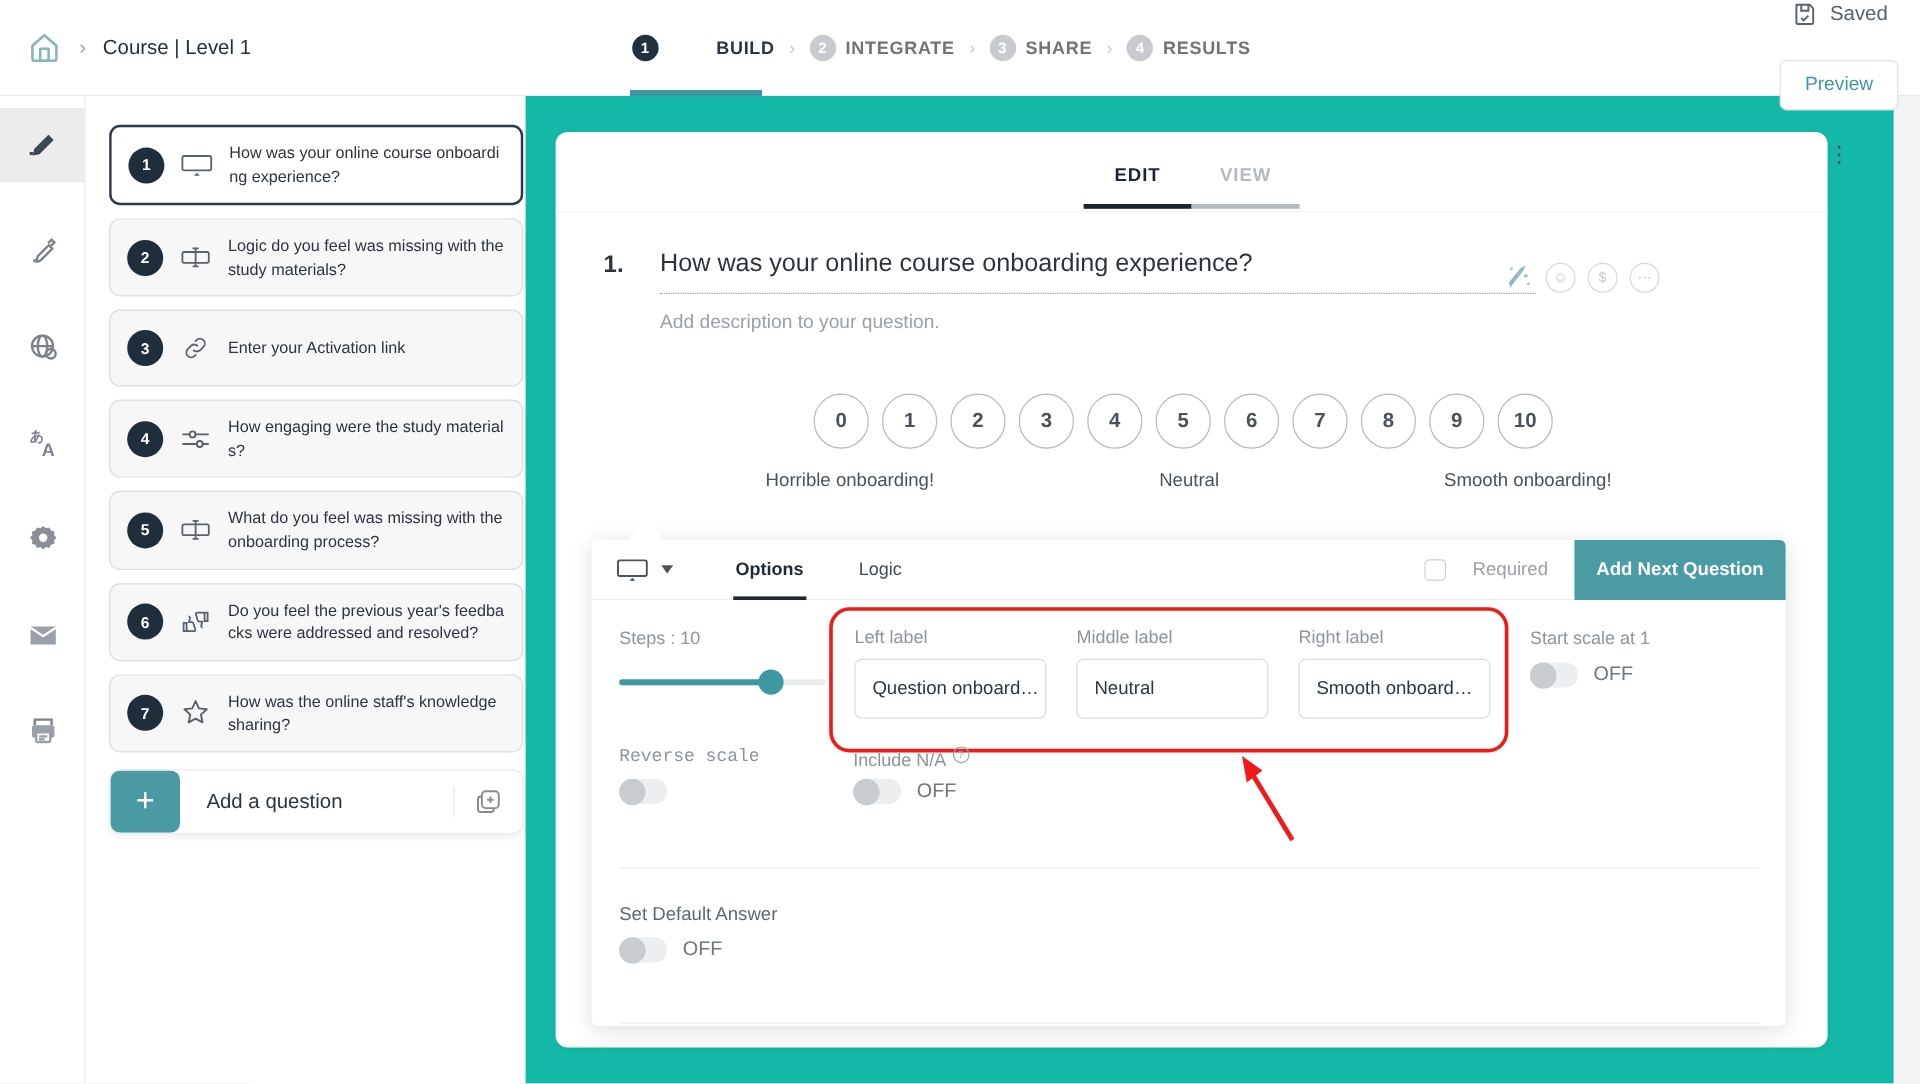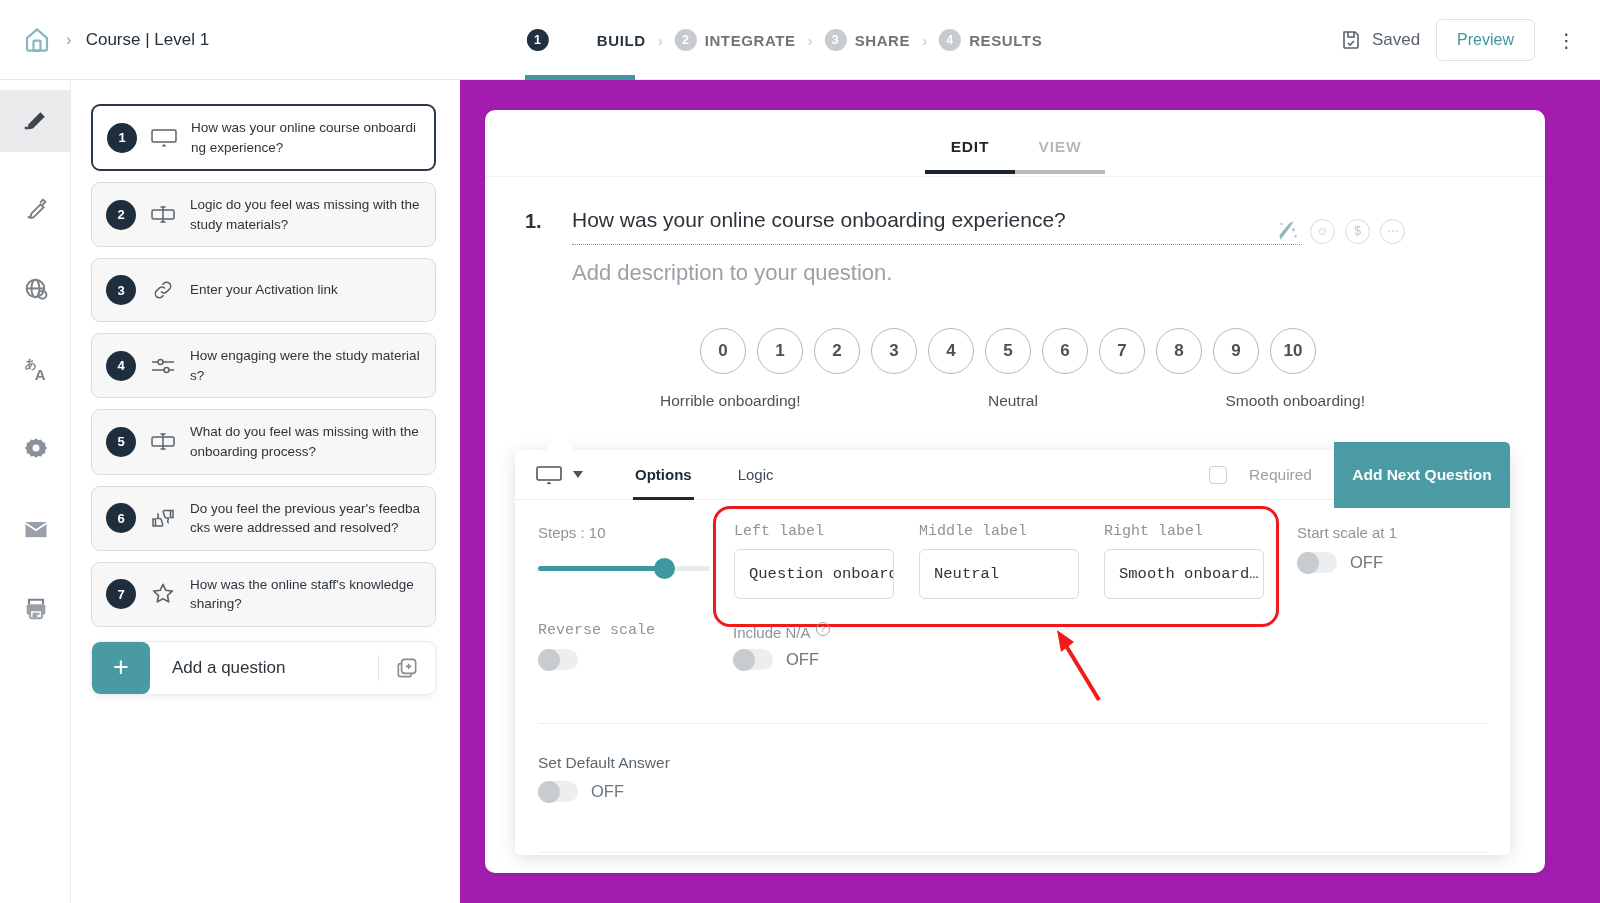--- a/index.html
+++ b/index.html
@@ -13,21 +13,21 @@
   .crumb-title { color:#23303b; font-size:17px; }
   .steps-nav { position:absolute; left:50%; transform:translateX(-53%); top:0; height:80px; display:flex; align-items:center; gap:12px; }
   .step { display:flex; align-items:center; gap:8px; font-weight:bold; font-size:15px; letter-spacing:.6px; }
   .step-num { width:22px; height:22px; border-radius:50%; color:#fff; font-size:12.5px; display:flex; align-items:center; justify-content:center; }
   .step.active .step-num { background:#22313f; }
   .step.active .step-label { color:#2b3540;margin-left:40px; }
   .step.inactive .step-num { background:#c7cbd0; }
   .step.inactive .step-label { color:#737373; }
   .step-sep { color:#c3c7cc; font-size:15px; }
   .build-underline { position:absolute; left:525px; bottom:-1px; width:110px; height:5px; background:#3f98a1; }
-  .topbar-right { position:absolute; right:18px; top:0; height:80px; display:flex; align-items:center; gap:16px; }
+  .topbar-right { position:absolute; right:18px; top:0; height:80px; display:flex; align-items:center; gap:26px;flex-direction:column; }
   .saved-wrap { display:flex; align-items:center; gap:9px; color:#59626b; font-size:17px; }
   .preview-btn { border:1px solid #dfe2e5; border-radius:6px; background:#fff; color:#3d98a3; font-size:16px; padding:11px 20px; cursor:pointer; }
   .kebab { color:#3c454e; font-size:19px; letter-spacing:0; padding:0 6px; cursor:pointer; }
 
   
   .rail { position:absolute; left:0; top:80px; width:71px; height:823px; background:#fff; border-right:1px solid #ececee; z-index:4; }
   .rail-item { width:71px; height:62px; display:flex; align-items:center; justify-content:center; margin-bottom:18px; cursor:pointer; }
   .rail-item.active { background:#ebebed; height:62px; margin-top:10px; margin-bottom:26px; }
   .rail svg { stroke:#7b828a; fill:none; stroke-width:1.7; }
   .rail-item.active svg { stroke:#3c4650; }
@@ -41,32 +41,32 @@
   .qicon { flex:0 0 30px; display:flex; align-items:center; justify-content:center; color:#59636c; }
   .qicon svg { stroke:#59636c; fill:none; stroke-width:1.5; }
   .qtext { font-size:13.5px; color:#2c353e; line-height:1.45; word-break:break-all; }
   .addq { display:flex; align-items:stretch; height:54px; margin-top:3px; background:#fff; border:1px solid #ececee; border-radius:9px; box-shadow:0 2px 6px rgba(0,0,0,.07); overflow:hidden; cursor:pointer; }
   .addq-plus { flex:0 0 58px; background:#4a9aa3; color:#fff; font-size:27px; display:flex; align-items:center; justify-content:center; border-radius:8px; }
   .addq-label { flex:1; display:flex; align-items:center; padding-left:22px; font-size:17px; color:#2c353e; }
   .addq-div { width:1px; background:#e4e6e8; margin:13px 0; }
   .addq-copy { flex:0 0 56px; display:flex; align-items:center; justify-content:center; }
 
   
-  .main { position:absolute; left:460px; top:80px; width:1140px; height:823px; background:#a21caf; }
+  .main { position:absolute; left:438px; top:80px; width:1140px; height:823px; background:#14b8a6; }
   .card { position:absolute; left:25px; top:30px; width:1060px; height:763px; background:#fff; border-radius:10px; box-shadow:0 1px 4px rgba(0,0,0,.05); }
 
   .tabs { position:absolute; left:0; top:28px; width:100%; display:flex; justify-content:center; gap:0; }
   .tab { width:90px; text-align:center; padding-bottom:14px; font-size:15.5px; font-weight:bold; letter-spacing:.8px; cursor:pointer; }
   .tab.edit { color:#1d262e; border-bottom:4px solid #1d262e; }
   .tab.view { color:#b4b9be; border-bottom:4px solid #b7bbc0; }
   .tabs-divider { position:absolute; left:0; top:66px; width:100%; height:1px; background:#f0f0f2; }
 
   .qno { position:absolute; left:40px; top:100px; font-size:20px; font-weight:bold; color:#2b343d; }
   .qtitle { position:absolute; left:87px; top:98px; width:730px; font-size:21px; color:#2b343d; padding-bottom:12px; border-bottom:1.5px dotted #8f979e; cursor:text; }
-  .qdesc { position:absolute; left:87px; top:150px; font-size:22px; color:#9aa1a8; cursor:text; }
+  .qdesc { position:absolute; left:87px; top:150px; font-size:16px; color:#9aa1a8; cursor:text; }
   .title-tools { position:absolute; right:140px; top:108px; display:flex; align-items:center; gap:10px; }
   .tool-circ { width:25px; height:25px; border-radius:50%; border:1.4px solid #d6d9dc; color:#c2c7cb; font-size:12px; display:flex; align-items:center; justify-content:center; cursor:pointer; }
 
   .scale-row { position:absolute; left:215px; top:218px; width:625px; display:flex; gap:11px; }
   .scale-circ { width:46px; height:46px; border-radius:50%; border:1.6px solid #b3b9bf; color:#49525b; font-size:17px; font-weight:bold; display:flex; align-items:center; justify-content:center; background:#fff; cursor:pointer; }
   .scale-labels { position:absolute; left:175px; top:282px; width:705px; display:flex; justify-content:space-between; font-size:15.5px; color:#49525b; }
 
   
   .opanel { position:absolute; left:515px; top:450px; width:995px; height:405px; background:#fff; border-radius:5px; box-shadow:0 3px 18px rgba(0,0,0,.13); z-index:3; }
   .opointer { position:absolute; left:30px; top:-20px; width:0; height:0; border-left:15px solid transparent; border-right:15px solid transparent; border-bottom:21px solid #fff; }
@@ -75,29 +75,29 @@
   .otype svg { stroke:#4a545e; fill:none; stroke-width:1.6; }
   .caret { width:0; height:0; border-left:5.5px solid transparent; border-right:5.5px solid transparent; border-top:7px solid #4a545e; }
   .otab { position:relative; height:50px; display:flex; align-items:center; padding:0 2px; margin-left:26px; font-size:15px; cursor:pointer; }
   .otab.options { font-weight:bold; color:#1e2a33; margin-left:30px; }
   .otab.options:after { content:""; position:absolute; left:0; bottom:0; width:100%; height:3px; background:#1e2a33; }
   .otab.logic { color:#3f4a54; margin-left:42px; }
   .ohead-right { margin-left:auto; display:flex; align-items:center; height:50px; }
   .req-wrap { display:flex; align-items:center; gap:22px; margin-right:22px; }
   .req-box { width:18px; height:18px; border:1.6px solid #cdd1d5; border-radius:4px; background:#fff; cursor:pointer; }
   .req-label { font-size:15.5px; color:#9aa1a8; }
-  .add-next { width:176px; height:66px; background:#4a9ba4; color:#fff; font-weight:bold; font-size:15.5px; border:none; border-radius:0 5px 0 0; cursor:pointer; }
+  .add-next { width:176px; height:50px; background:#4a9ba4; color:#fff; font-weight:bold; font-size:15.5px; border:none; border-radius:0 5px 0 0; cursor:pointer; }
 
   .olabel { position:absolute; font-size:15px; color:#8d949b; }
   .slider { position:absolute; left:23px; top:116px; width:172px; height:5px; background:#e9ebed; border-radius:3px; cursor:pointer; }
   .slider-fill { position:absolute; left:0; top:0; height:5px; width:73%; background:#3f98a1; border-radius:3px; }
   .slider-knob { position:absolute; left:calc(73% - 10px); top:-8px; width:21px; height:21px; border-radius:50%; background:#3f98a1; }
 
   .red-rect { position:absolute; left:198px; top:56px; width:566px; height:121px; border:3.5px solid #f01a1a; border-radius:17px; display:flex; gap:25px; padding:14px 18px 0 18px; pointer-events:none; }
-  .fgroup { width:160px;font-family:Liberation Mono, monospace; }
+  .fgroup { width:160px; }
   .fgroup .flabel { font-size:15px; color:#8d949b; margin-bottom:9px; }
   .finput { width:160px; height:50px; border:1px solid #d8dbde; border-radius:6px; background:#fff; font-size:15.5px; color:#2c363e; line-height:48px; padding-left:14px; white-space:nowrap; overflow:hidden; pointer-events:auto; cursor:text; }
 
   .toggle { position:relative; width:40px; height:21px; border-radius:11px; background:#eceef0; cursor:pointer; flex:0 0 auto; }
   .toggle .knob { position:absolute; left:0; top:-0.5px; width:22px; height:22px; border-radius:50%; background:#c7ccd1; }
   .tog-row { position:absolute; display:flex; align-items:center; gap:13px; }
   .off-text { font-size:16.5px; color:#6e777f; }
 
   .odivider { position:absolute; left:23px; width:950px; height:1px; background:#ededef; }
 

